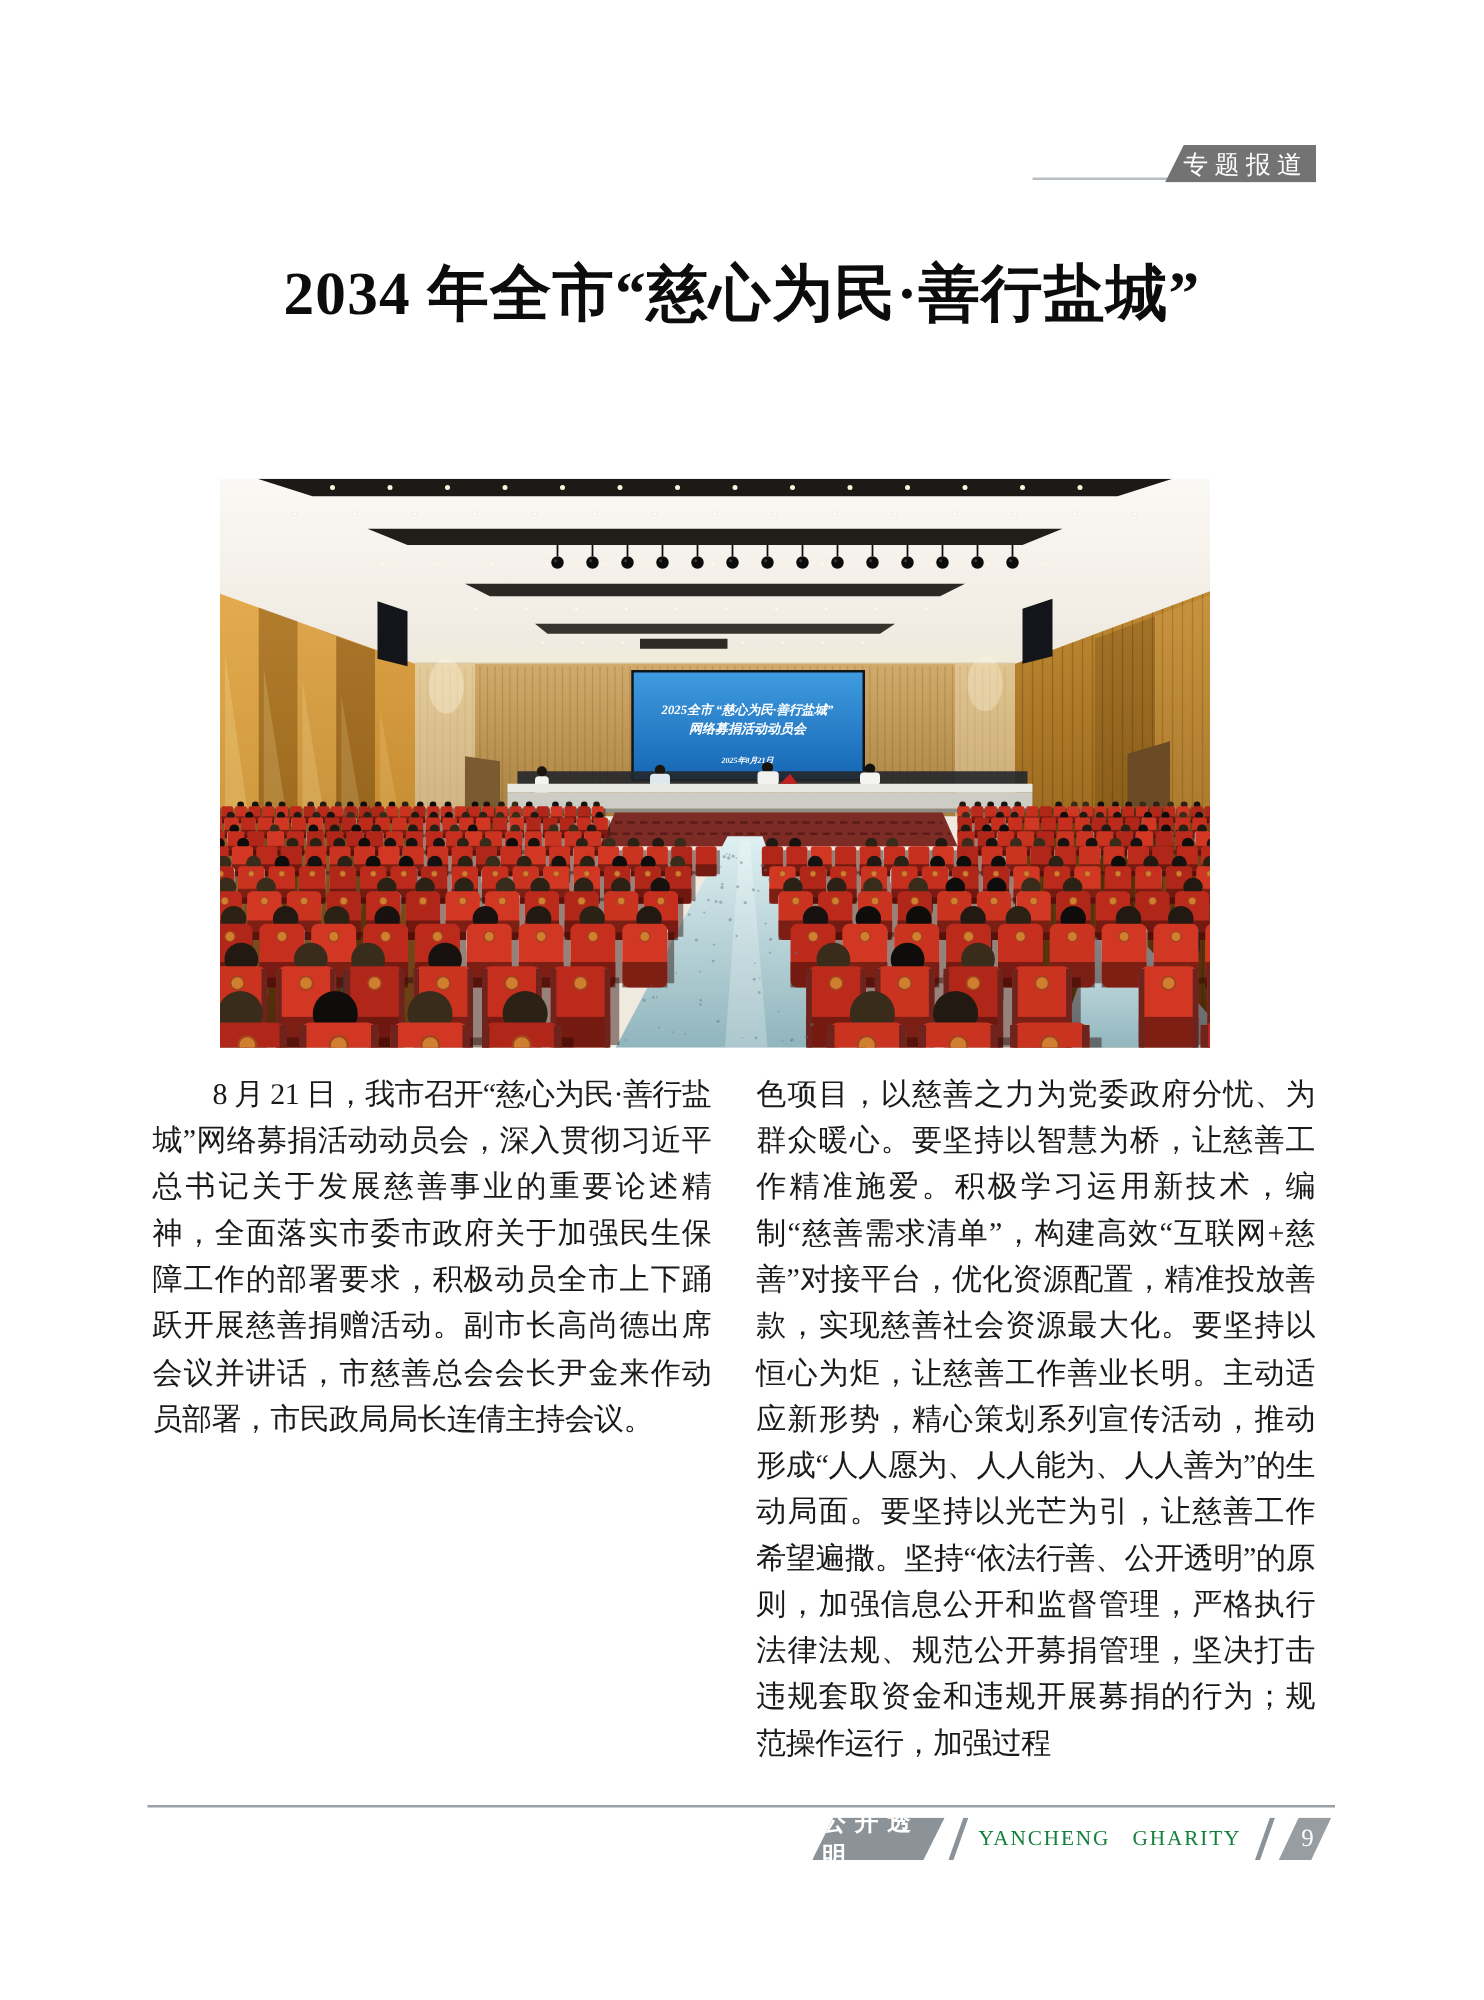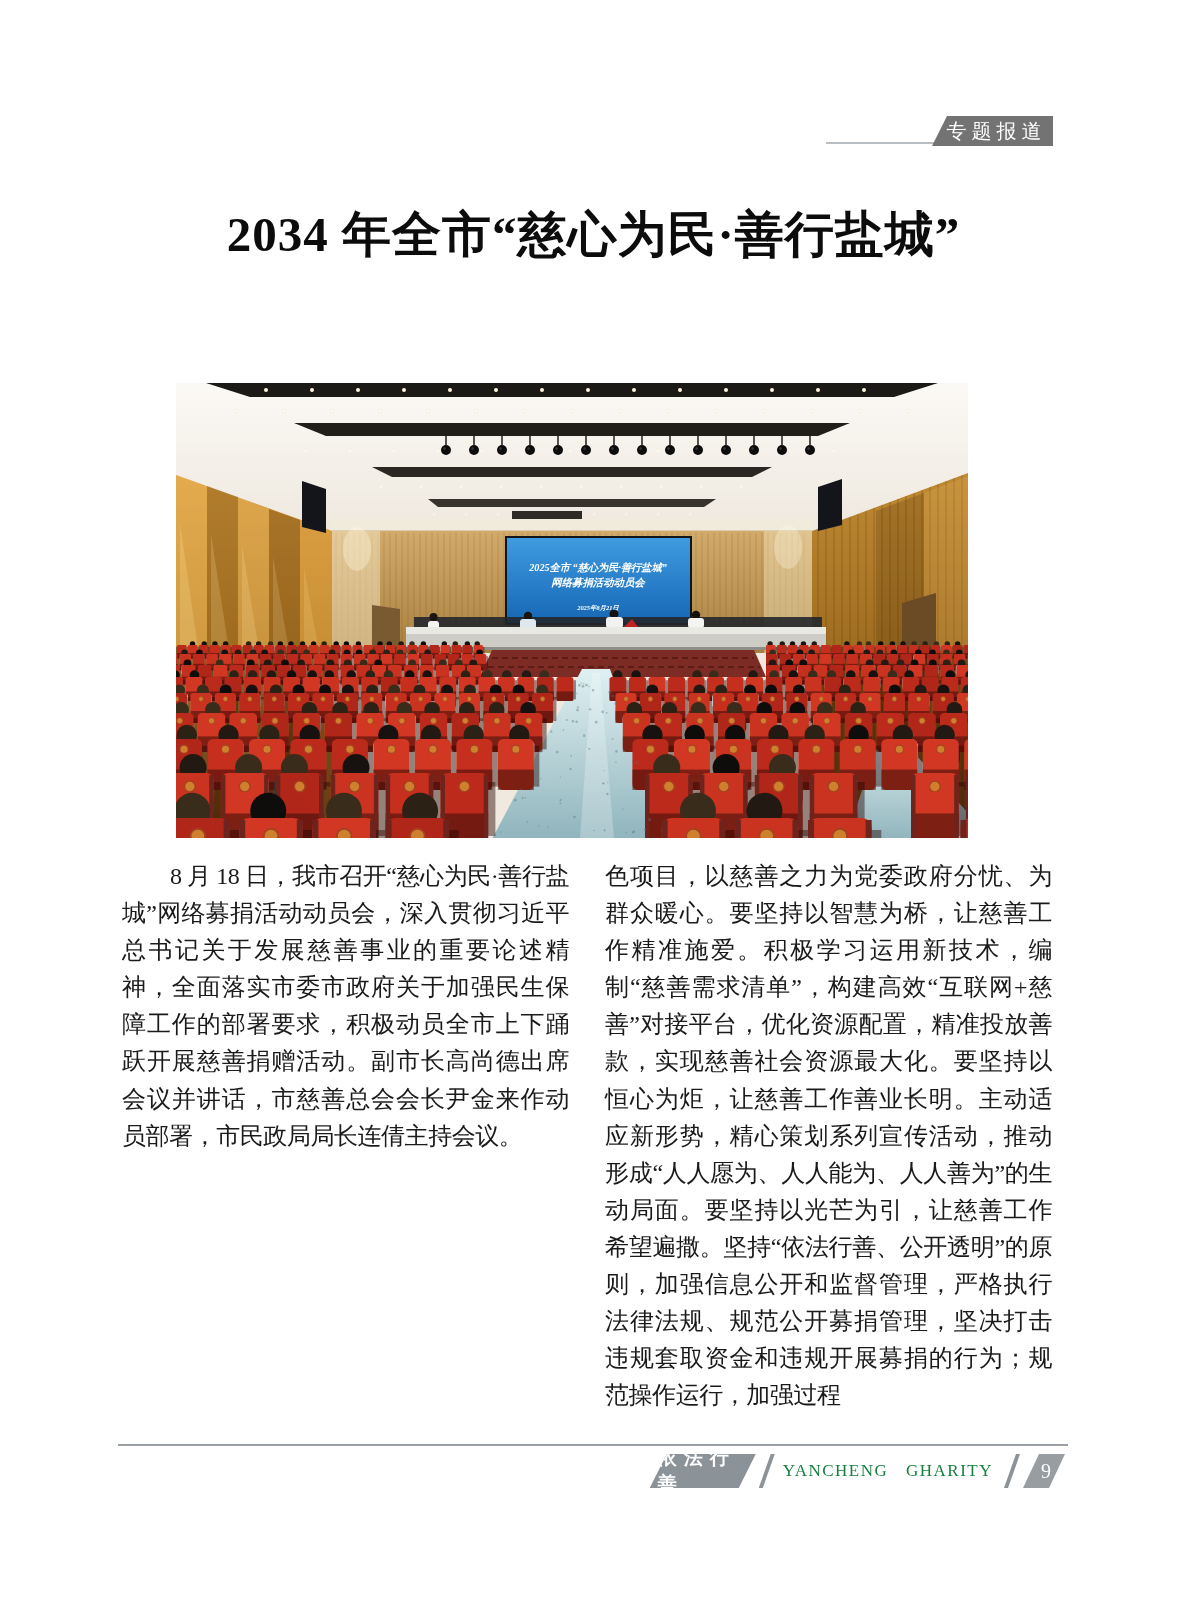--- a/index.html
+++ b/index.html
@@ -1796,29 +1796,29 @@
           <circle cx="390.74224378061103" cy="336.91422325102883" r="1.0011689814814815" fill="rgba(96,118,128,0.45)"></circle>
           <circle cx="400.7009345736257" cy="310.4809670781893" r="0.6328472222222222" fill="rgba(96,118,128,0.45)"></circle>
           <circle cx="427.36716904825164" cy="400.36715534979425" r="1.2124421296296297" fill="rgba(96,118,128,0.45)"></circle>
           <circle cx="381.08647564670423" cy="369.0727880658436" r="1.3149537037037038" fill="rgba(96,118,128,0.45)"></circle>
         </g>
     </svg>
   </div>
 
   <div class="body">
     <div class="col">
-      <p class="indent">8 月 18 日，我市召开“慈心为民·善行盐城”网络募捐活动动员会，深入贯彻习近平总书记关于发展慈善事业的重要论述精神，全面落实市委市政府关于加强民生保障工作的部署要求，积极动员全市上下踊跃开展慈善捐赠活动。副市长高尚德出席会议并讲话，市慈善总会会长尹金来作动员部署，市民政局局长连倩主持会议。</p>
+      <p class="indent">8 月 21 日，我市召开“慈心为民·善行盐城”网络募捐活动动员会，深入贯彻习近平总书记关于发展慈善事业的重要论述精神，全面落实市委市政府关于加强民生保障工作的部署要求，积极动员全市上下踊跃开展慈善捐赠活动。副市长高尚德出席会议并讲话，市慈善总会会长尹金来作动员部署，市民政局局长连倩主持会议。</p>
     </div>
     <div class="col">
       <p>色项目，以慈善之力为党委政府分忧、为群众暖心。要坚持以智慧为桥，让慈善工作精准施爱。积极学习运用新技术，编制“慈善需求清单”，构建高效“互联网+慈善”对接平台，优化资源配置，精准投放善款，实现慈善社会资源最大化。要坚持以恒心为炬，让慈善工作善业长明。主动适应新形势，精心策划系列宣传活动，推动形成“人人愿为、人人能为、人人善为”的生动局面。要坚持以光芒为引，让慈善工作希望遍撒。坚持“依法行善、公开透明”的原则，加强信息公开和监督管理，严格执行法律法规、规范公开募捐管理，坚决打击违规套取资金和违规开展募捐的行为；规范操作运行，加强过程</p>
     </div>
   </div>
 
   <div class="rule"></div>
   <div class="footer">
-    <div class="fbadge">依法行善</div>
+    <div class="fbadge">公开透明</div>
     <div class="fslash"></div>
     <div class="fen">YANCHENG GHARITY</div>
     <div class="fslash"></div>
     <div class="fnum">9</div>
   </div>
 
 </div>
 
 </body></html>

